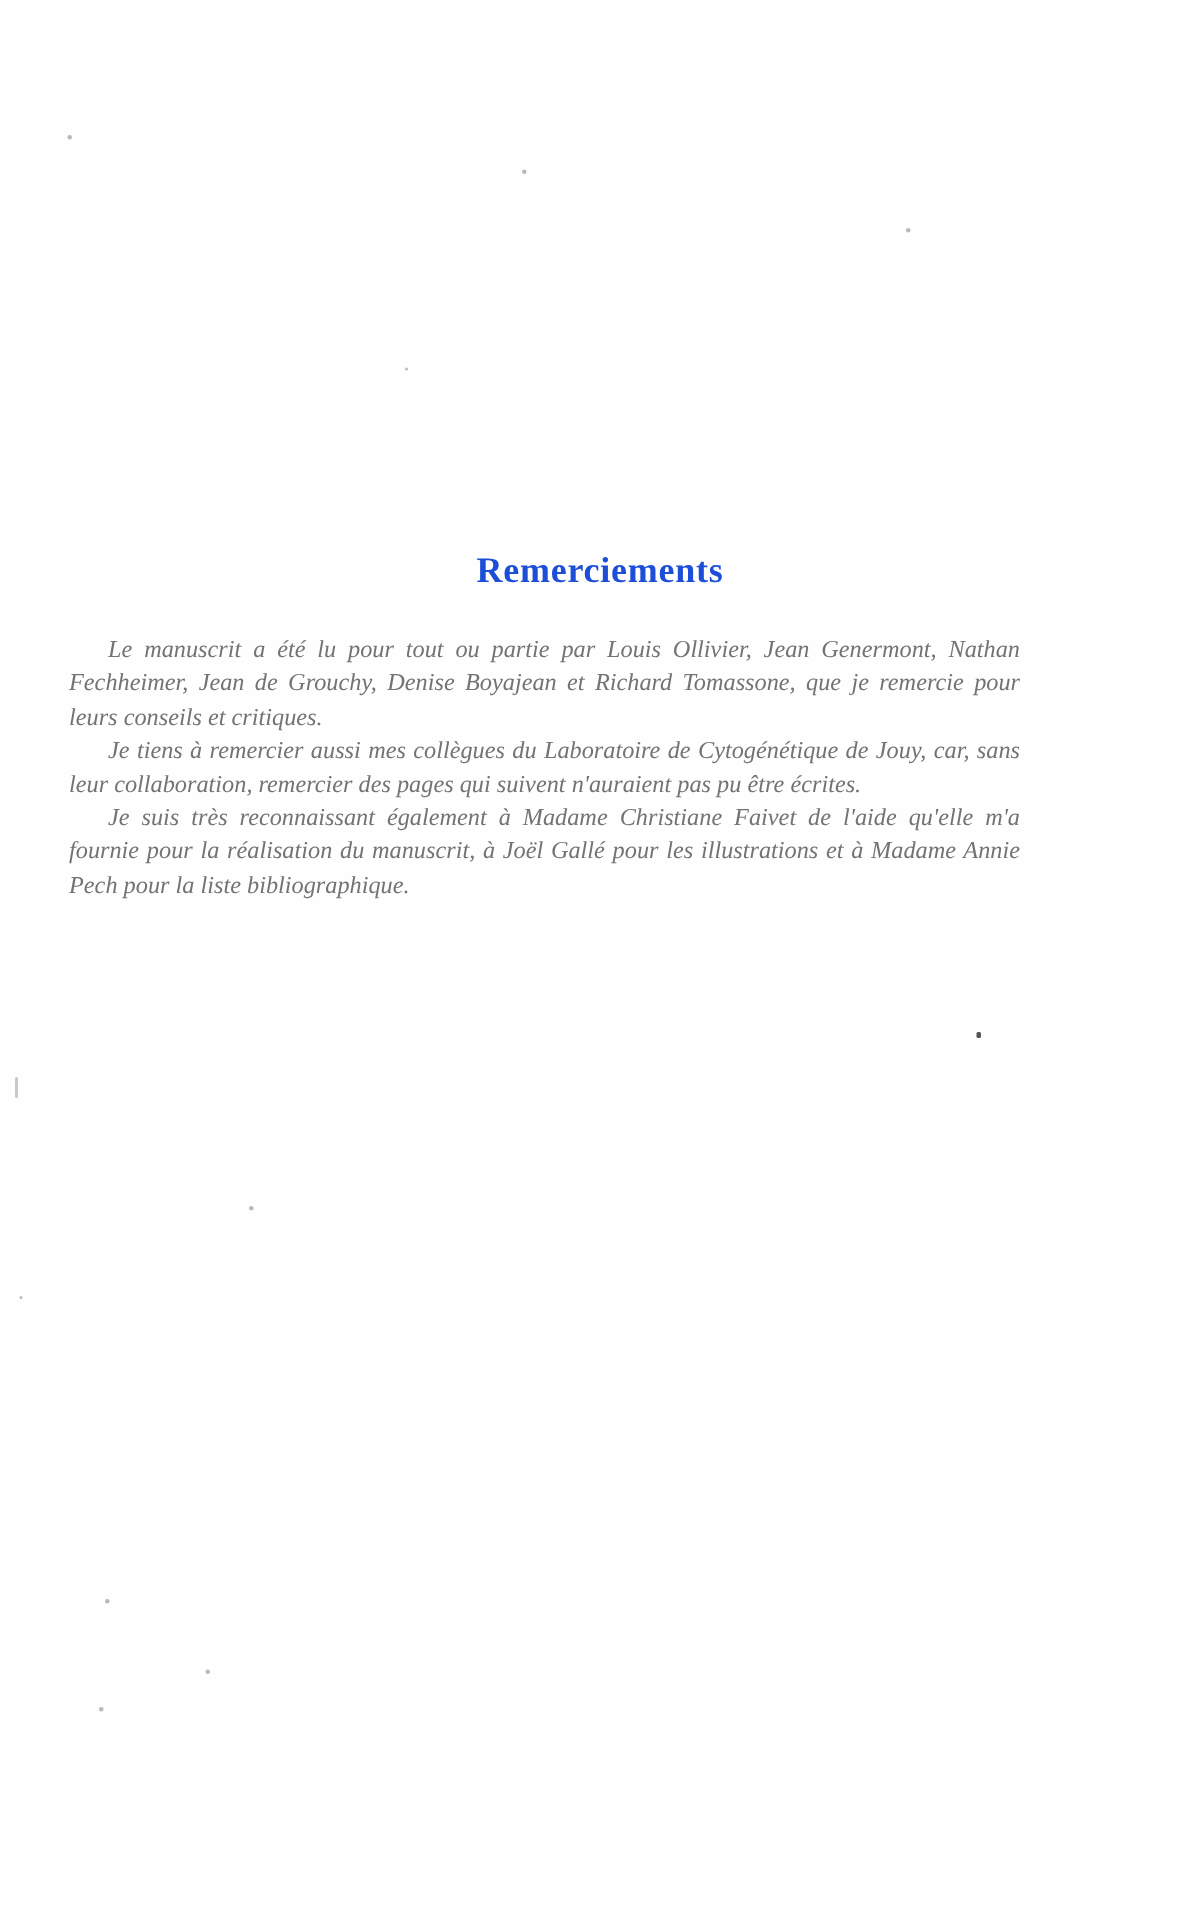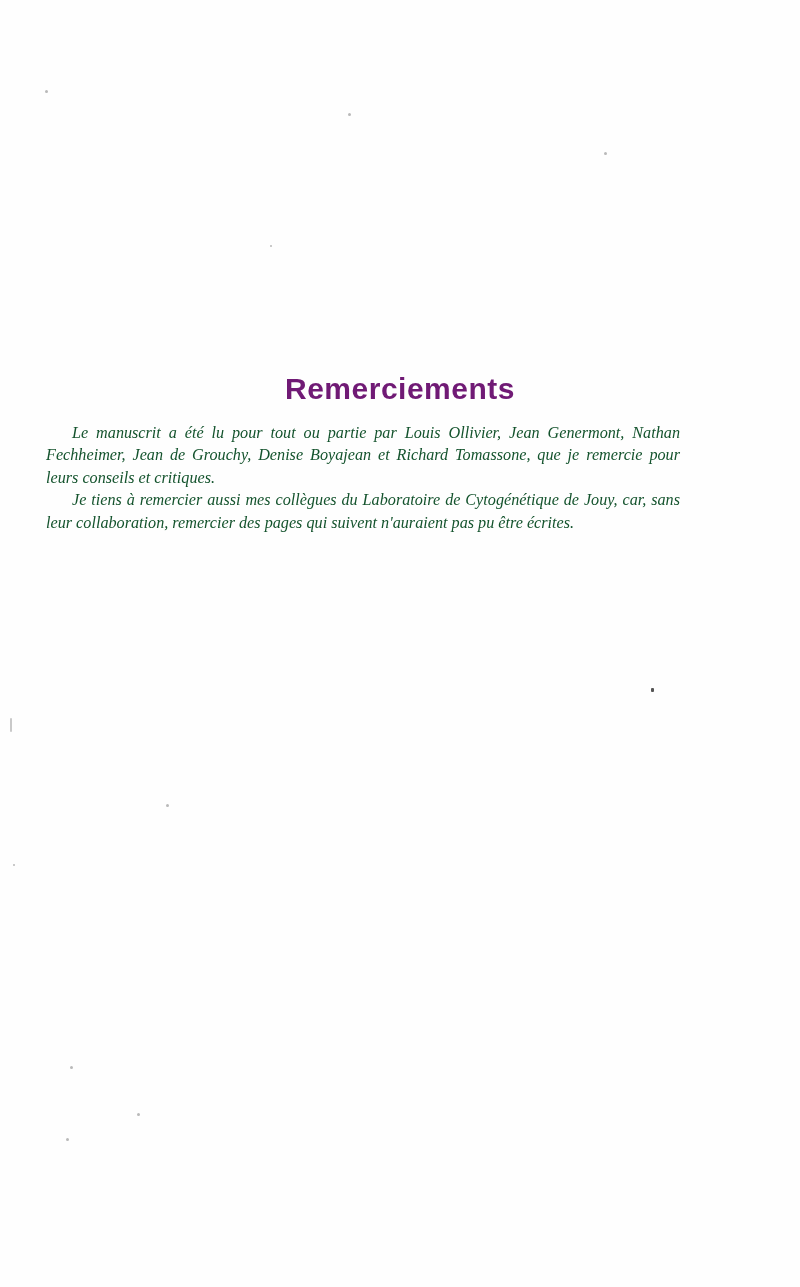--- a/index.html
+++ b/index.html
@@ -21,38 +21,38 @@
     inset: 0;
     background: #fefefe;
   }
 
   .page-title {
     position: absolute;
     left: 0;
     right: 0;
     top: 352px;
     text-align: center;
-    font-family: Liberation Sans, sans-serif;
+    font-family: Liberation Serif, serif;
     font-weight: bold;
-    font-size: 30px;
+    font-size: 24px;
     letter-spacing: 0.5px;
-    color: #701a75;
+    color: #1d4ed8;
   }
 
   .body-text {
     position: absolute;
     left: 46px;
     top: 422px;
     width: 634px;
     font-family: "Liberation Serif", serif;
     font-style: italic;
     font-size: 16.2px;
     line-height: 22.4px;
     text-align: justify;
-    color: #14532d;
+    color: #737373;
     -webkit-font-smoothing: antialiased;
   }
 
   .body-text p {
     margin: 0;
     text-indent: 26px;
   }
 
   
   .speck {
@@ -81,20 +81,21 @@
   <div class="speck s2"></div>
   <div class="speck s3"></div>
   <div class="speck s4"></div>
   <div class="speck s11"></div>
 
   <h1 class="page-title">Remerciements</h1>
 
   <div class="body-text">
     <p>Le manuscrit a été lu pour tout ou partie par Louis Ollivier, Jean Genermont, Nathan Fechheimer, Jean de Grouchy, Denise Boyajean et Richard Tomassone, que je remercie pour leurs conseils et critiques.</p>
     <p>Je tiens à remercier aussi mes collègues du Laboratoire de Cytogénétique de Jouy, car, sans leur collaboration, remercier des pages qui suivent n'auraient pas pu être écrites.</p>
+    <p>Je suis très reconnaissant également à Madame Christiane Faivet de l'aide qu'elle m'a fournie pour la réalisation du manuscrit, à Joël Gallé pour les illustrations et à Madame Annie Pech pour la liste bibliographique.</p>
   </div>
 
   <div class="speck s5"></div>
   <div class="speck s6"></div>
   <div class="speck s7"></div>
   <div class="speck s8"></div>
   <div class="speck s9"></div>
   <div class="speck s10"></div>
 
 </div>

